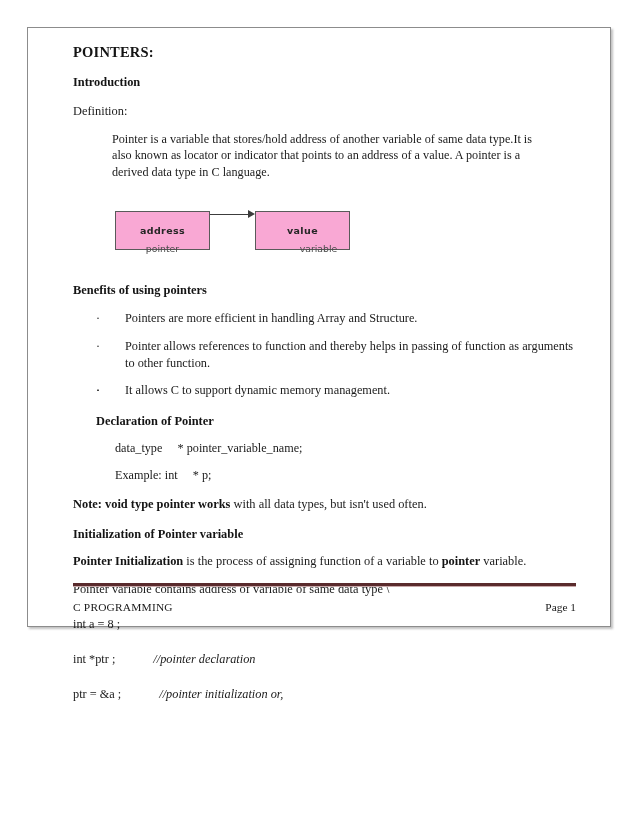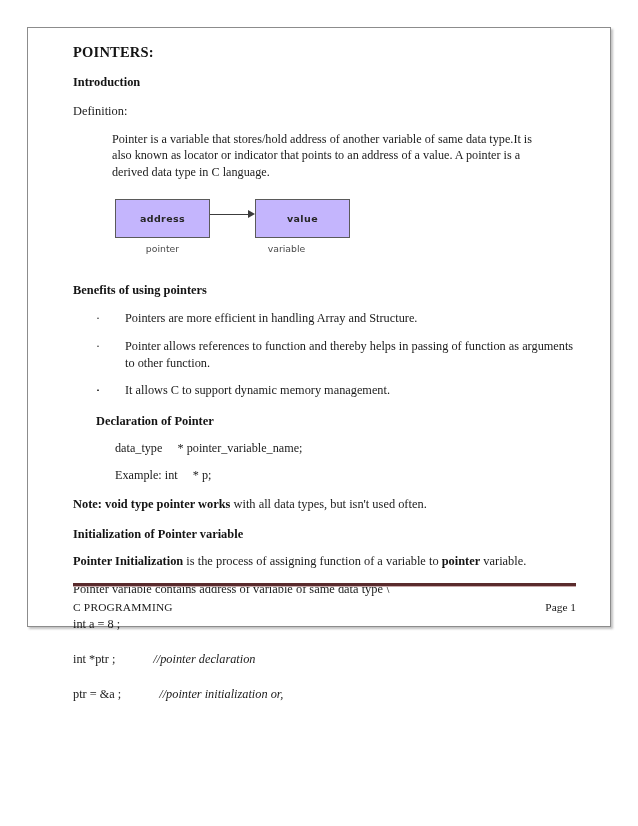--- a/index.html
+++ b/index.html
@@ -70,25 +70,25 @@
 
   
   .diagram {
     position: relative;
     height: 74px;
     margin-top: 14px;
     margin-left: 42px;
   }
   .dbox {
     position: absolute;
-    top: 4px;
+    top: 16px;
     width: 95px;
     height: 39px;
     border: 1px solid #5a5a5a;
-    background: #c4b5fd;
+    background: #f9a8d4;
     font-family: "DejaVu Sans", sans-serif;
     font-size: 9.5px;
     font-weight: bold;
     color: #262626;
     display: flex;
     align-items: center;
     justify-content: center;
     letter-spacing: 0.4px;
     box-sizing: border-box;
   }
@@ -116,21 +116,21 @@
   .dcap {
     position: absolute;
     top: 48px;
     font-family: "DejaVu Sans", sans-serif;
     font-size: 9.3px;
     color: #4a4a4a;
     width: 95px;
     text-align: center;
   }
   .dcap.left  { left: 0px; }
-  .dcap.right { left: 124px; }
+  .dcap.right { left: 156px; }
 
   
   .bullets { margin-top: 12px; }
   .bullet {
     position: relative;
     font-size: 12.3px;
     color: #1a1a1a;
     margin-top: 11px;
     padding-left: 52px;
     line-height: 1.37;

